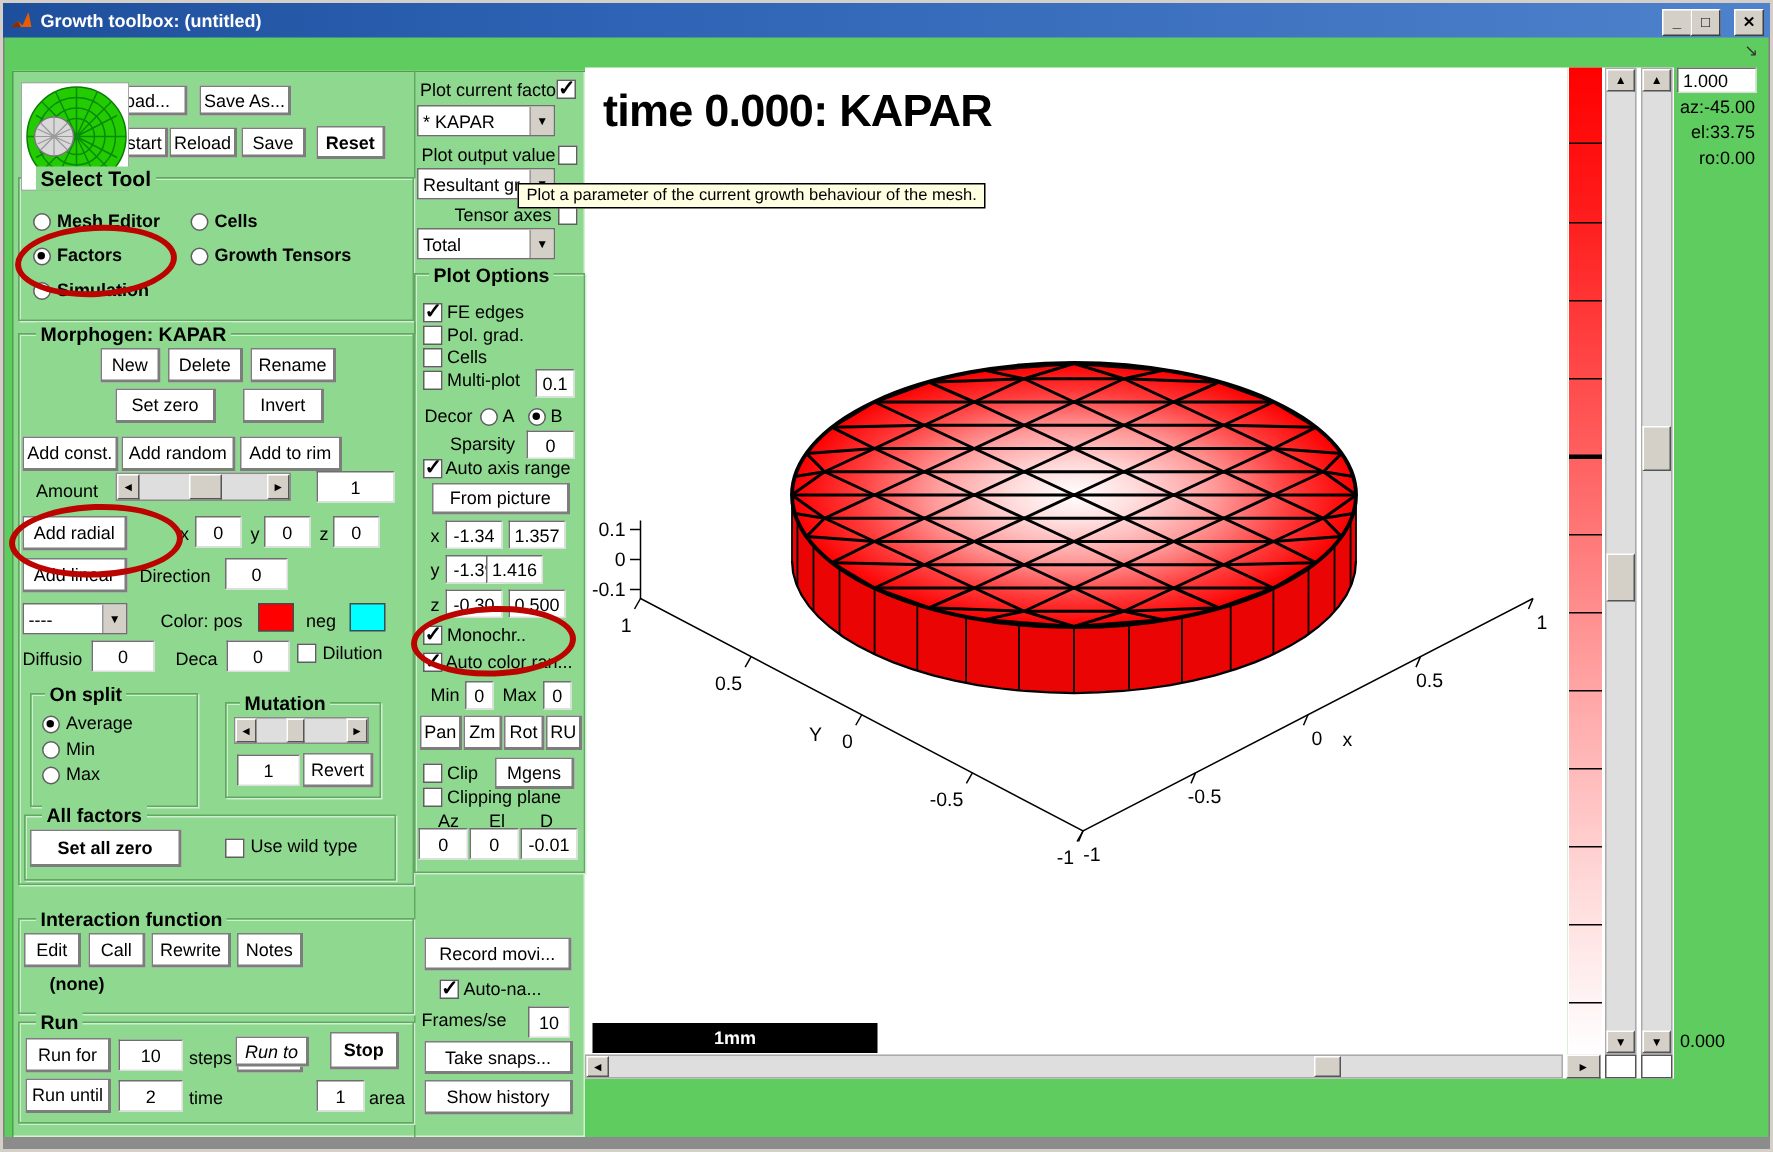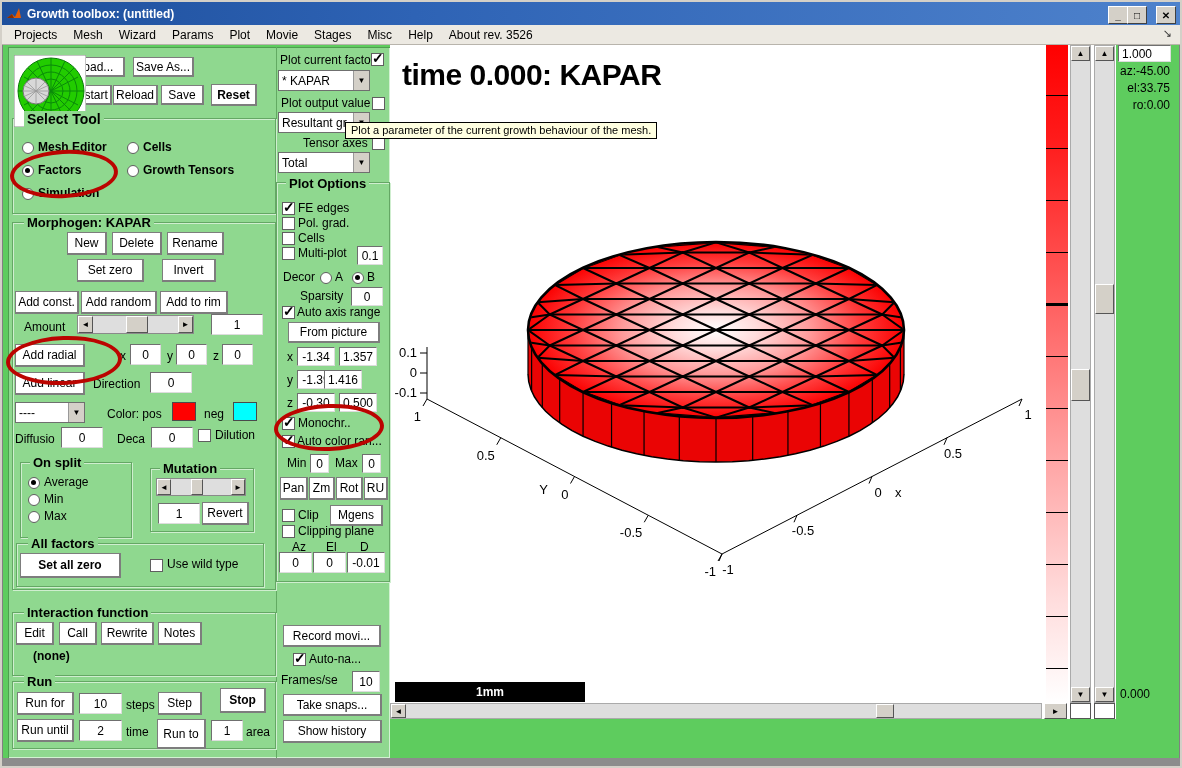--- a/index.html
+++ b/index.html
@@ -72,32 +72,20 @@
         <span>_</span>
       </span>
     <span class="winbtn" style="right:33px;">
         <span>□</span>
       </span>
     <span class="winbtn" style="right:4px;width:18px;">
         <span>✕</span>
       </span>
   </div>
 
-  <div class="menubar">
-    <span class="mi">Projects</span>
-    <span class="mi">Mesh</span>
-    <span class="mi">Wizard</span>
-    <span class="mi">Params</span>
-    <span class="mi">Plot</span>
-    <span class="mi">Movie</span>
-    <span class="mi">Stages</span>
-    <span class="mi">Misc</span>
-    <span class="mi">Help</span>
-    <span class="mi">About rev. 3526</span>
-  </div>
   <span class="dockarrow">↘</span>
 
   <div class="panel"></div>
   <div class="coldiv"></div>
   <div class="plotarea"></div>
   <div class="cbarzone"></div>
 
   <svg style="position:absolute;left:14px;top:55px;z-index:1;" width="72" height="72">
     <rect x="0" y="0" width="72" height="72" fill="#fff" stroke="#888"></rect>
     <circle cx="37" cy="36" r="33" fill="#22cc00" stroke="#0a7a0a"></circle>
@@ -284,21 +272,21 @@
   <div class="btn b" style="left:220px;top:688px;width:46px;height:25px;">
       <span>Stop</span>
     </div>
   <div class="btn" style="left:17px;top:719px;width:57px;height:23px;">
       <span>Run until</span>
     </div>
   <div class="field" style="left:79px;top:720px;width:43px;height:21px;">
       <span>2</span>
     </div>
   <span class="lbl" style="left:126px;top:725px;">time</span>
-  <div class="btn" style="left:157px;top:719px;width:49px;height:30px;">
+  <div class="btn" style="left:157px;top:691px;width:49px;height:20px;font-style:italic;">
       <span>Run to</span>
     </div>
   <div class="field" style="left:211px;top:720px;width:32px;height:21px;">
       <span>1</span>
     </div>
   <span class="lbl" style="left:246px;top:725px;">area</span>
 
   <span class="lbl" style="left:280px;top:53px;">Plot current factor</span>
   <span class="cb on" style="left:371px;top:53px;"></span>
   <div class="dd" style="left:278px;top:70px;width:92px;height:21px;">

